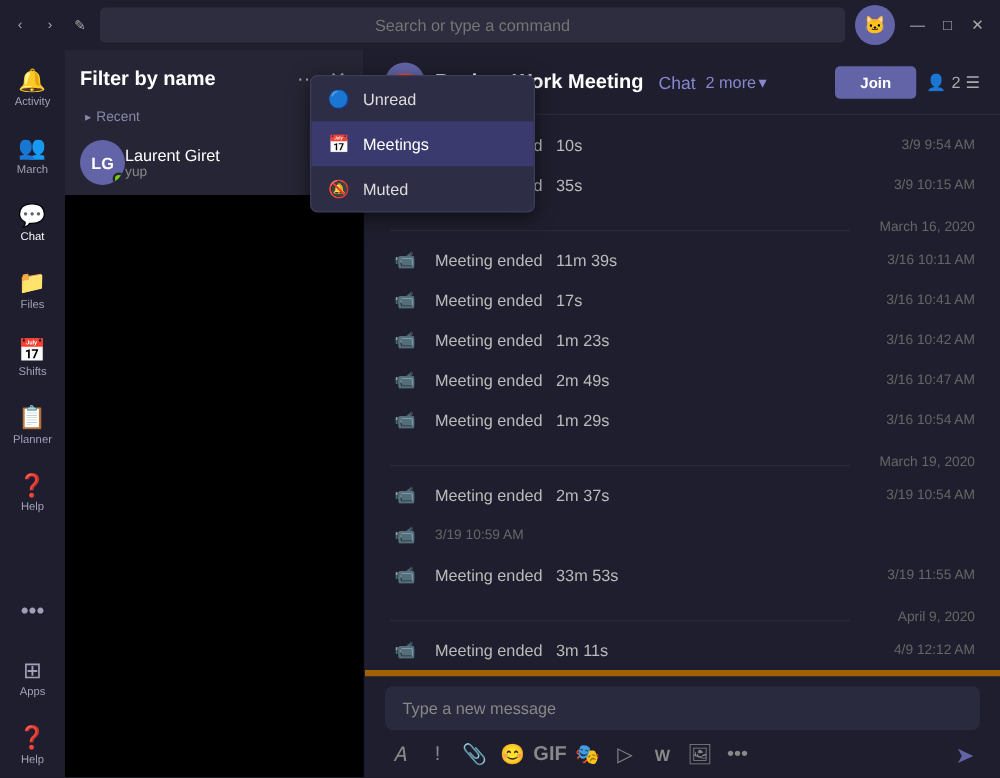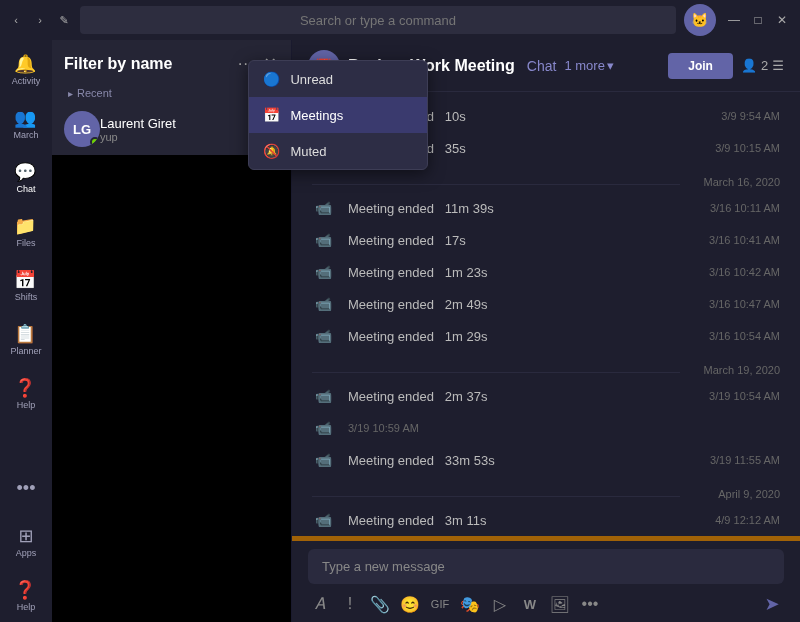--- a/index.html
+++ b/index.html
@@ -492,21 +492,21 @@
     </div>
   </div>
 
   <div class="right-panel">
 
     <div class="chat-header">
       <div class="meeting-icon">📅</div>
       <span class="chat-title">Back to Work Meeting</span>
       <span class="chat-tab-label">Chat</span>
       <span class="more-btn">
-        <span>1 more</span>
+        <span>2 more</span>
         <span>▾</span>
       </span>
       <div class="header-spacer"></div>
       <button class="join-btn">Join</button>
       <div class="participants-btn">
         <span>👤</span>
         <span>2</span>
         <span>☰</span>
       </div>
     </div>
@@ -575,21 +575,21 @@
       </div>
     </div>
 
     <div class="message-input-area">
       <div class="message-input-box">Type a new message</div>
       <div class="message-toolbar">
         <div class="toolbar-icon">𝐴</div>
         <div class="toolbar-icon">!</div>
         <div class="toolbar-icon">📎</div>
         <div class="toolbar-icon">😊</div>
-        <div class="toolbar-icon" style="font-size:11px;font-weight:400;">GIF</div>
+        <div class="toolbar-icon" style="font-size:16px;font-weight:700;">GIF</div>
         <div class="toolbar-icon">🎭</div>
         <div class="toolbar-icon">▷</div>
         <div class="toolbar-icon" style="font-size:13px;font-weight:700;">W</div>
         <div class="toolbar-icon">🖼</div>
         <div class="toolbar-icon">•••</div>
         <div class="toolbar-spacer"></div>
         <div class="toolbar-icon send-btn">➤</div>
       </div>
     </div>
 

